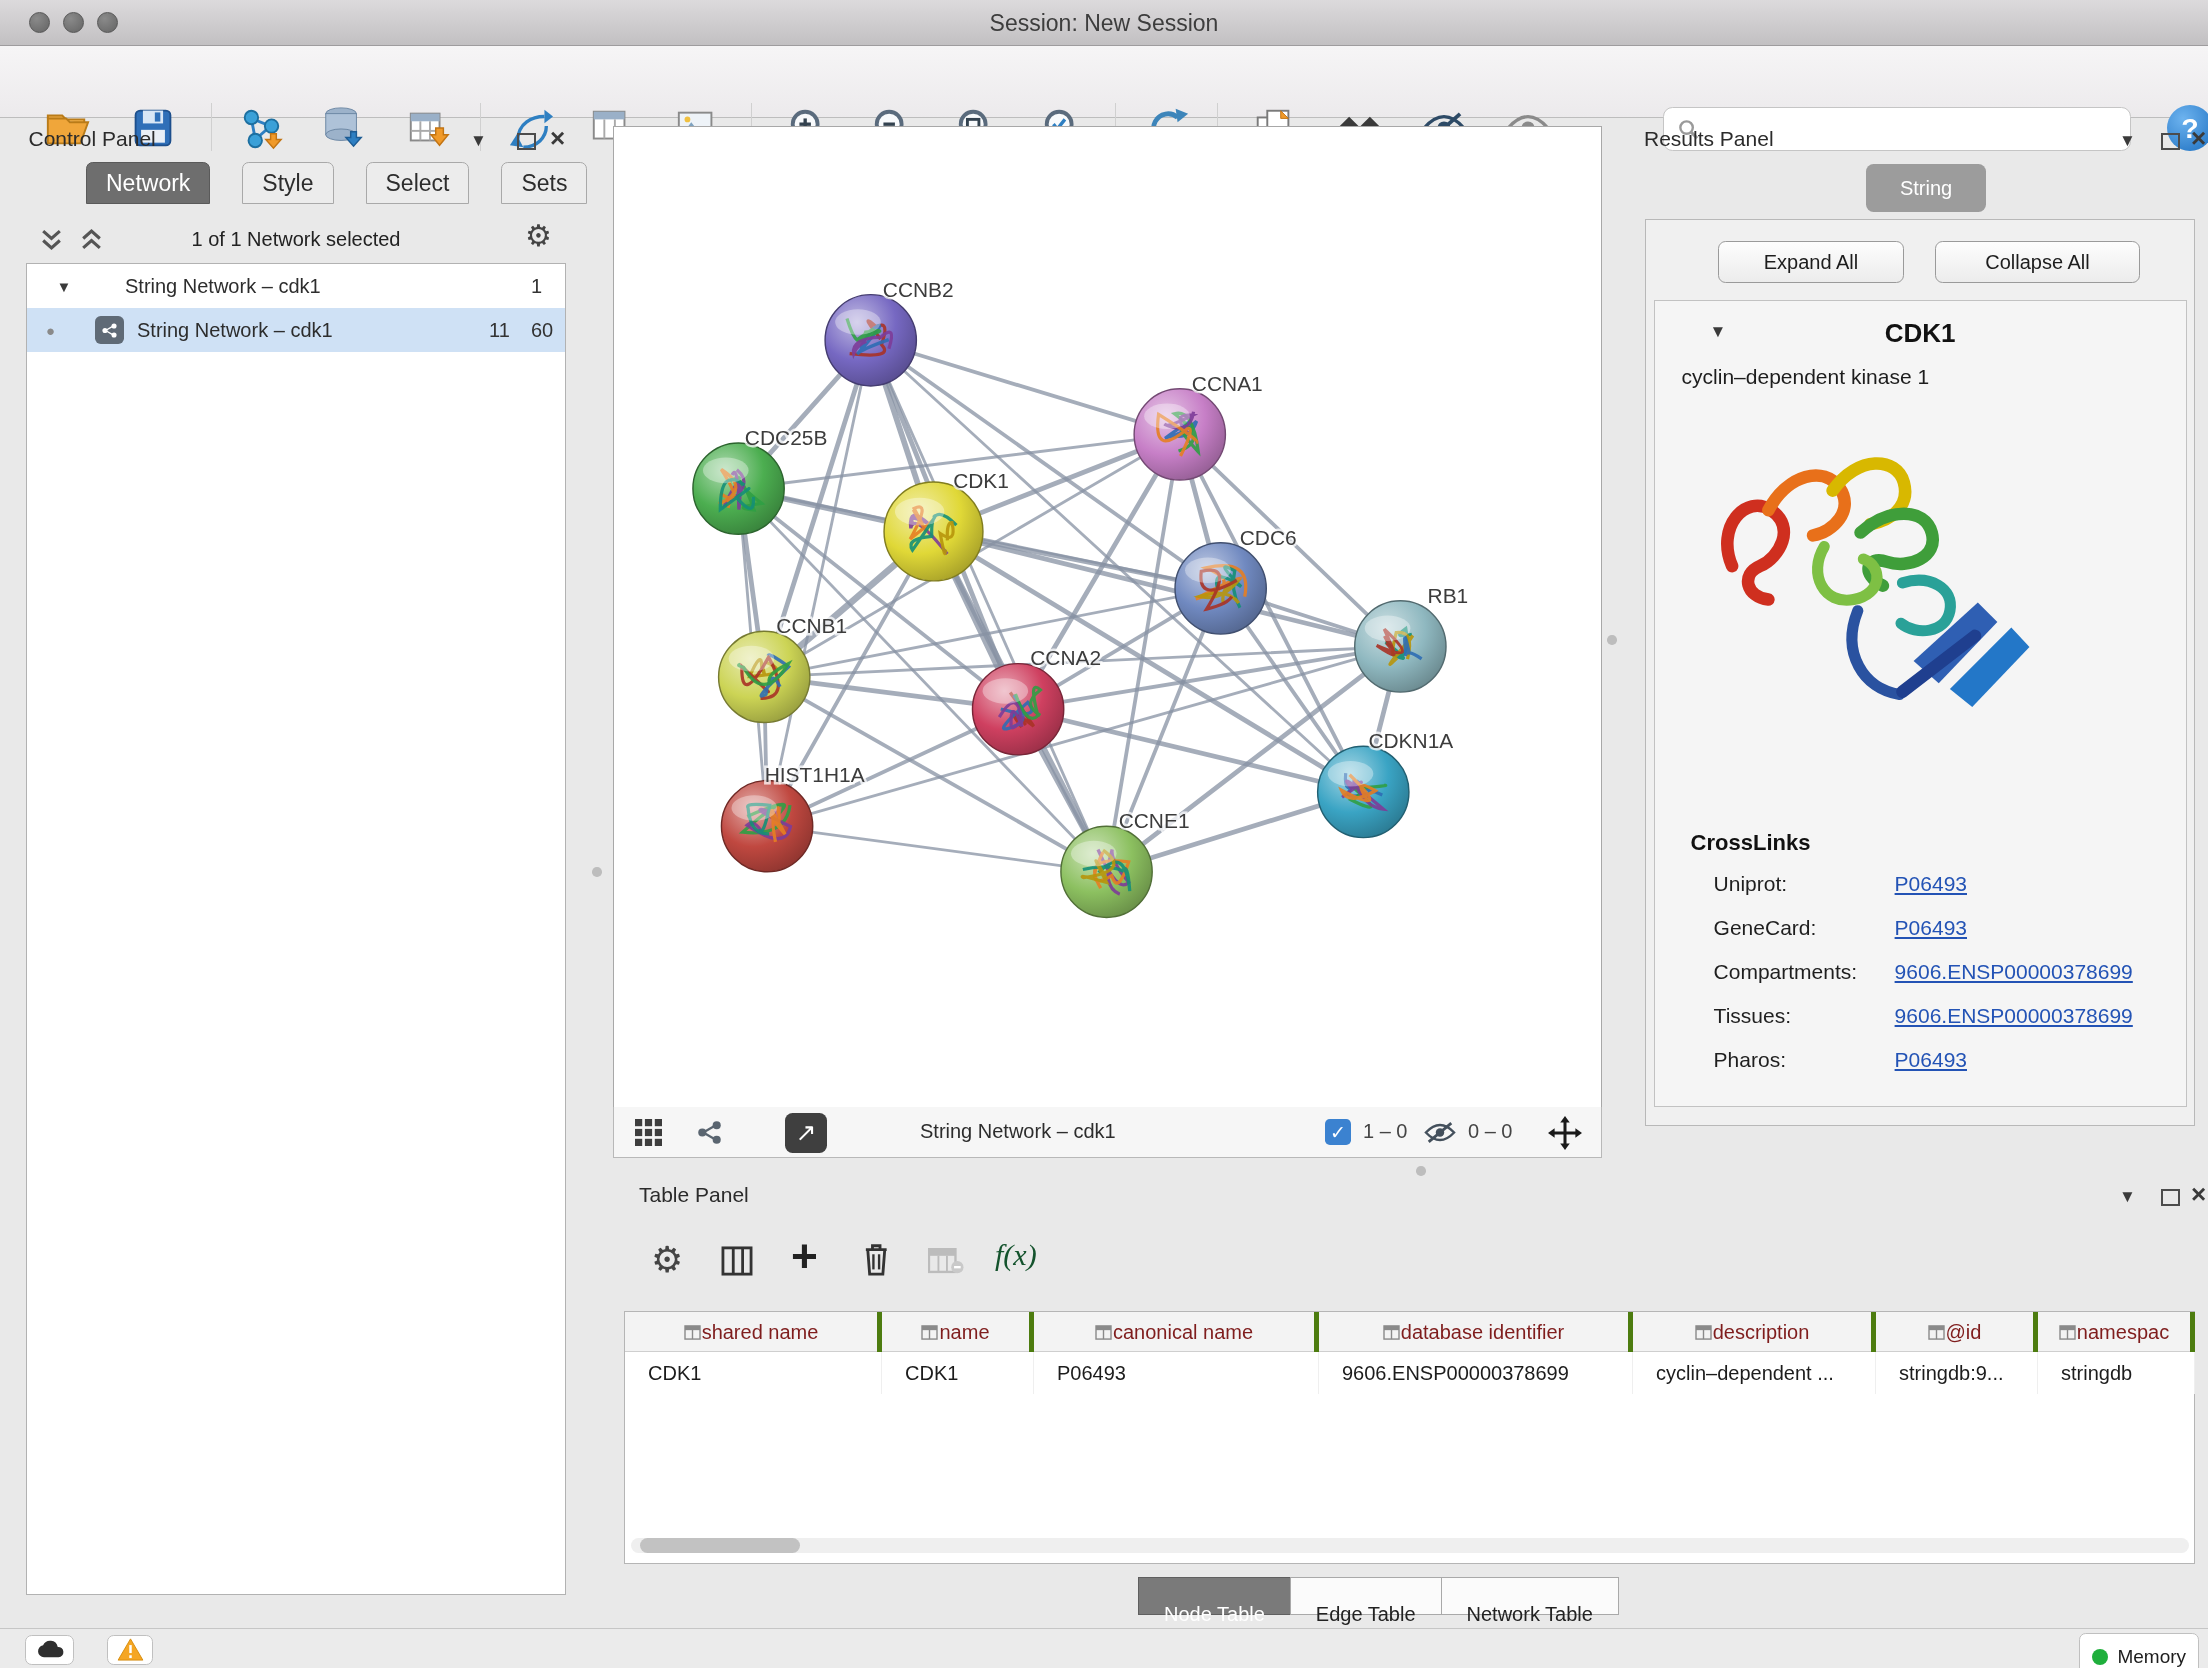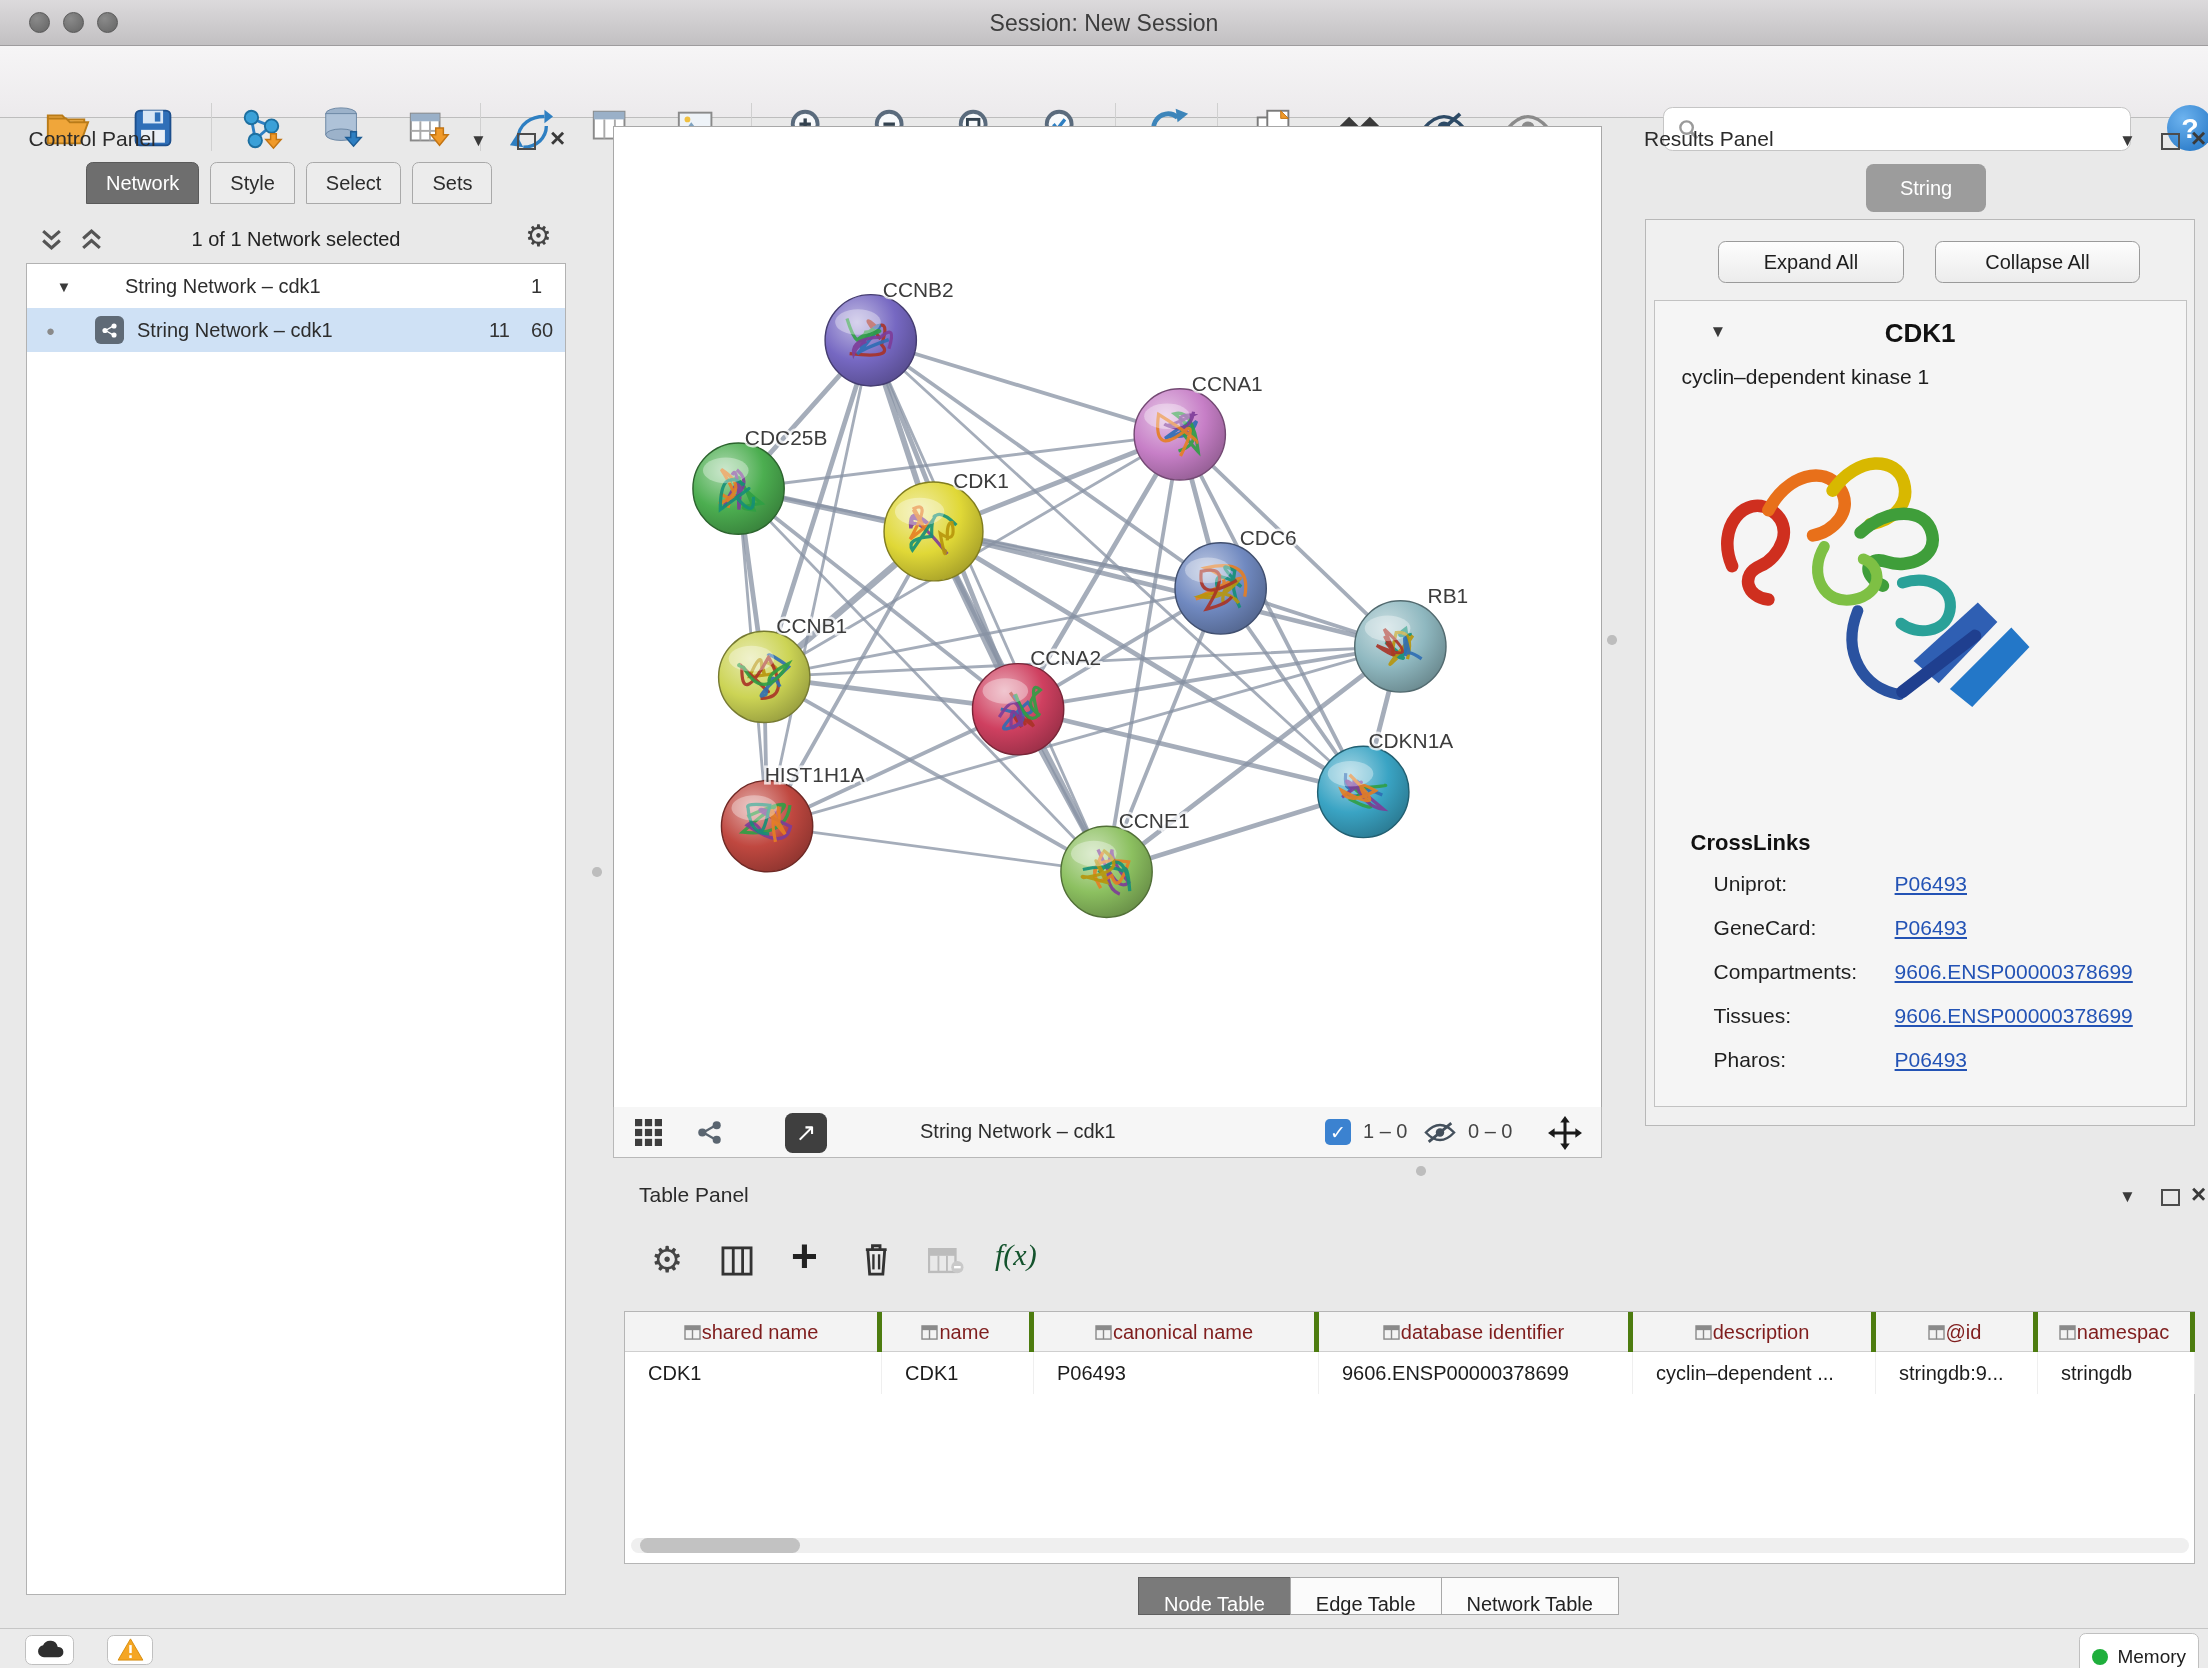--- a/index.html
+++ b/index.html
@@ -25,22 +25,22 @@
 .helpbtn{position:absolute;left:2167px;top:59px;width:46px;height:46px;border-radius:50%;
   background:radial-gradient(circle at 35% 30%,#6db3ef,#1c6fc0);color:#fff;font-size:28.5px;font-weight:bold;
   display:flex;align-items:center;justify-content:center}
 
 .phdr{font-size:21px;color:#2b2b2b}
 .tri{font-size:17px;color:#3a3a3a}
 .floatbox{display:inline-block;width:19px;height:17px;border:2.4px solid #4c4c4c}
 .closex{font-size:26px;font-weight:bold;color:#3a3a3a;line-height:19px}
 
 #cp-tabs{position:absolute;left:86px;top:162px;display:flex;align-items:flex-end}
-.cp-tab{height:42px;line-height:40px;padding:0 19px;font-size:20px;background:#ececec;
-  border:1px solid #a9a9a9;border-radius:6.7px 6.7px 0 0;margin-right:11px;color:#2d2d2d}
+.cp-tab{height:42px;line-height:40px;padding:0 19px;font-size:23px;background:#ececec;
+  border:1px solid #a9a9a9;border-radius:6.7px 6.7px 0 0;margin-right:32px;color:#2d2d2d}
 .cp-tab.active{background:#6e6e6e;color:#fff;border-color:#5a5a5a}
 .treebox{position:absolute;left:26px;top:263px;width:540px;height:1332px;background:#fff;border:1px solid #b2b2b2}
 .treerow{position:relative;width:100%;height:44px;font-size:20px;display:flex;align-items:center}
 .treerow.sel{background:#cfe1f5}
 .netminiicon{display:inline-flex;align-items:center;justify-content:center;width:28.5px;height:28.5px;
   background:#5f6a76;border-radius:5.7px}
 
 .netcanvas{position:absolute;left:613px;top:126px;width:989px;height:982px;background:#fff;border:1px solid #a8a8a8}
 .netfooter{position:absolute;left:613px;top:1107px;width:989px;height:51px;background:#f6f6f6;border:1px solid #b8b8b8;border-top:none}
 .darkbtn{position:absolute;left:171px;top:5.7px;width:42px;height:40px;background:#3f3f3f;border-radius:7.6px;
@@ -59,21 +59,21 @@
 .cl-link{position:absolute;left:240px;color:#2353b5;text-decoration:underline;cursor:pointer}
 
 .tablebox{position:absolute;left:624px;top:1311px;width:1571px;height:253px;background:#fff;border:1px solid #b5b5b5}
 #t-head{position:absolute;left:0;top:0;height:40px;display:flex;background:#f3f3f3;border-bottom:1px solid #cfcfcf}
 .th{display:flex;align-items:center;justify-content:center;gap:1px;font-size:20px;color:#7f1d1d;border-right:5px solid #4d7c0f;height:40px}
 #t-row{position:absolute;left:0;top:40px;height:42px;display:flex}
 .td{display:flex;align-items:center;padding-left:23px;font-size:20px;color:#1c1c1c;height:42px;border-right:1px solid #efefef;overflow:hidden;white-space:nowrap}
 .hscroll{position:absolute;left:5.7px;top:226px;width:1558px;height:15px;background:#efefef;border-radius:7.6px}
 .hthumb{position:absolute;left:9.5px;top:0;width:160px;height:15px;background:#c2c2c2;border-radius:7.6px}
 #tp-tabs{position:absolute;left:1138px;top:1577px;display:flex}
-.tp-tab{height:38px;line-height:36px;padding:8px 25px;font-size:20px;background:#fbfbfb;border:1px solid #a9a9a9;margin-right:-1px;color:#222}
+.tp-tab{height:38px;line-height:36px;padding:18px 25px;font-size:20px;background:#fbfbfb;border:1px solid #a9a9a9;margin-right:-1px;color:#222}
 .tp-tab.active{background:#7a7a7a;color:#fff;border-color:#5f5f5f}
 
 .statusbar{position:absolute;left:0;top:1628px;width:2208px;height:40px;background:#ebebeb;border-top:1px solid #c6c6c6}
 .sbtn{position:absolute;top:5.7px;height:30px;background:#fff;border:1px solid #c0c0c0;border-radius:6.7px;
   display:flex;align-items:center;justify-content:center}
 .memdot{width:16px;height:16px;border-radius:50%;background:#1faf3c;margin-right:9.5px}
 .splitdot{position:absolute;width:9.5px;height:9.5px;border-radius:50%;background:#bdbdbd}
 .gear{font-size:30px;color:#444;line-height:1}
 .graytxt{color:#14532d}
 </style>

